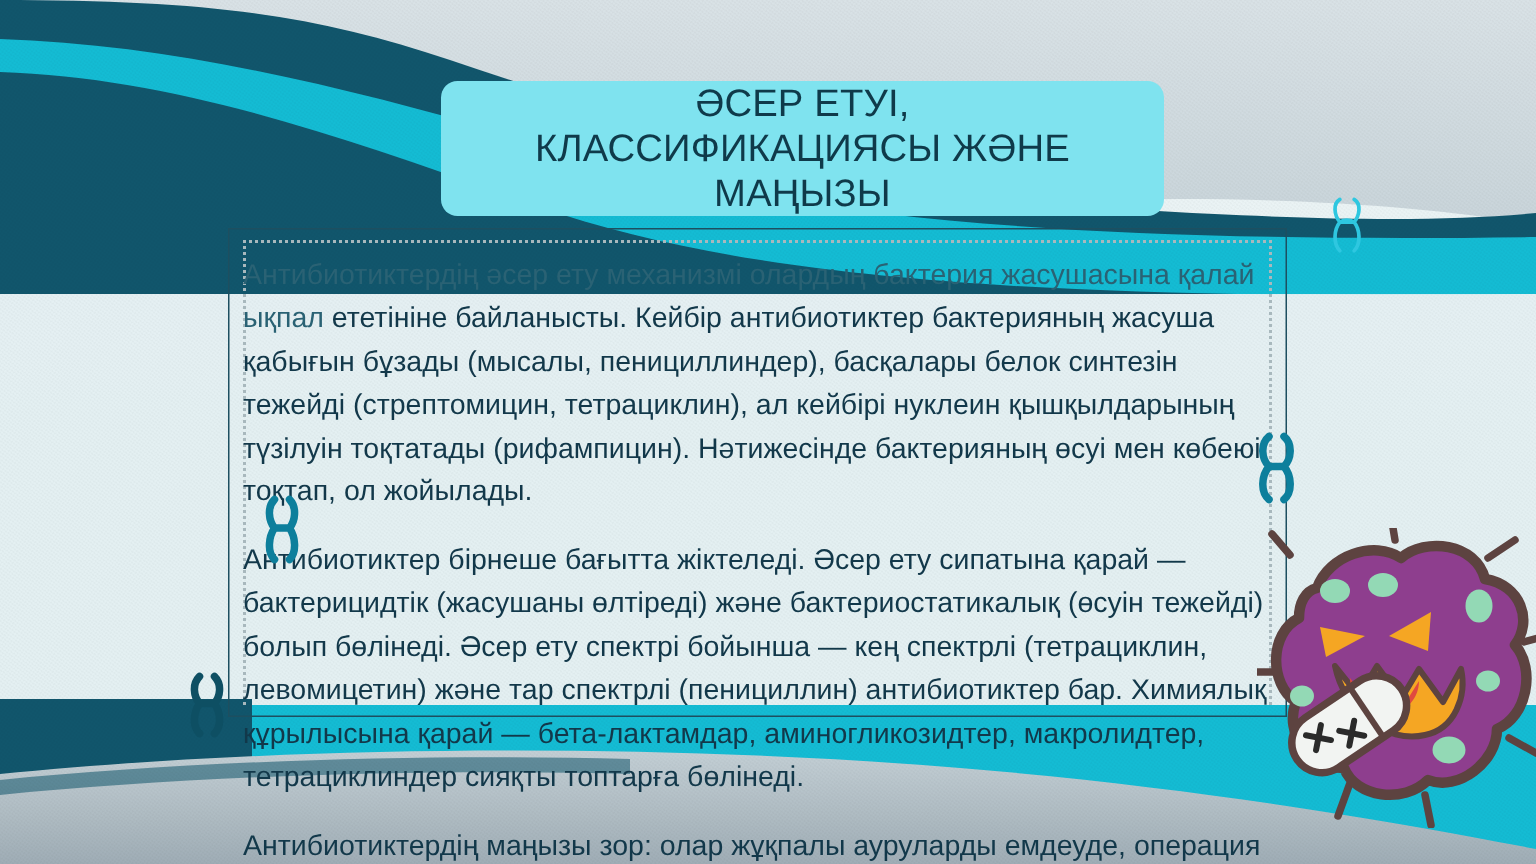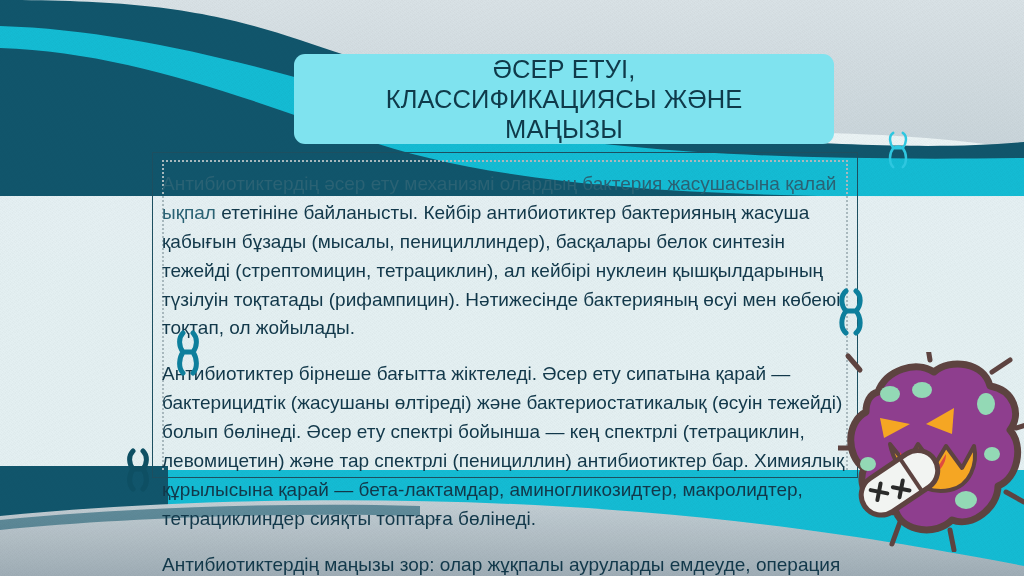--- a/index.html
+++ b/index.html
@@ -36,21 +36,21 @@
       repeating-linear-gradient(37deg, rgba(255,255,255,.55) 0 1px, rgba(0,0,0,.05) 1px 2px),
       repeating-linear-gradient(126deg, rgba(255,255,255,.45) 0 1px, rgba(0,0,0,.04) 1px 2px);
     mix-blend-mode: multiply;
   }
 
   
   #title-box {
     position: absolute;
     left: 294px;
     top: 54px;
-    width: 540px;
+    width: 482px;
     height: 90px;
     background: #7fe3ef;
     border-radius: 11px;
     display: flex;
     align-items: center;
     justify-content: center;
     box-sizing: border-box;
     padding: 0 10px;
     z-index: 7;
   }

